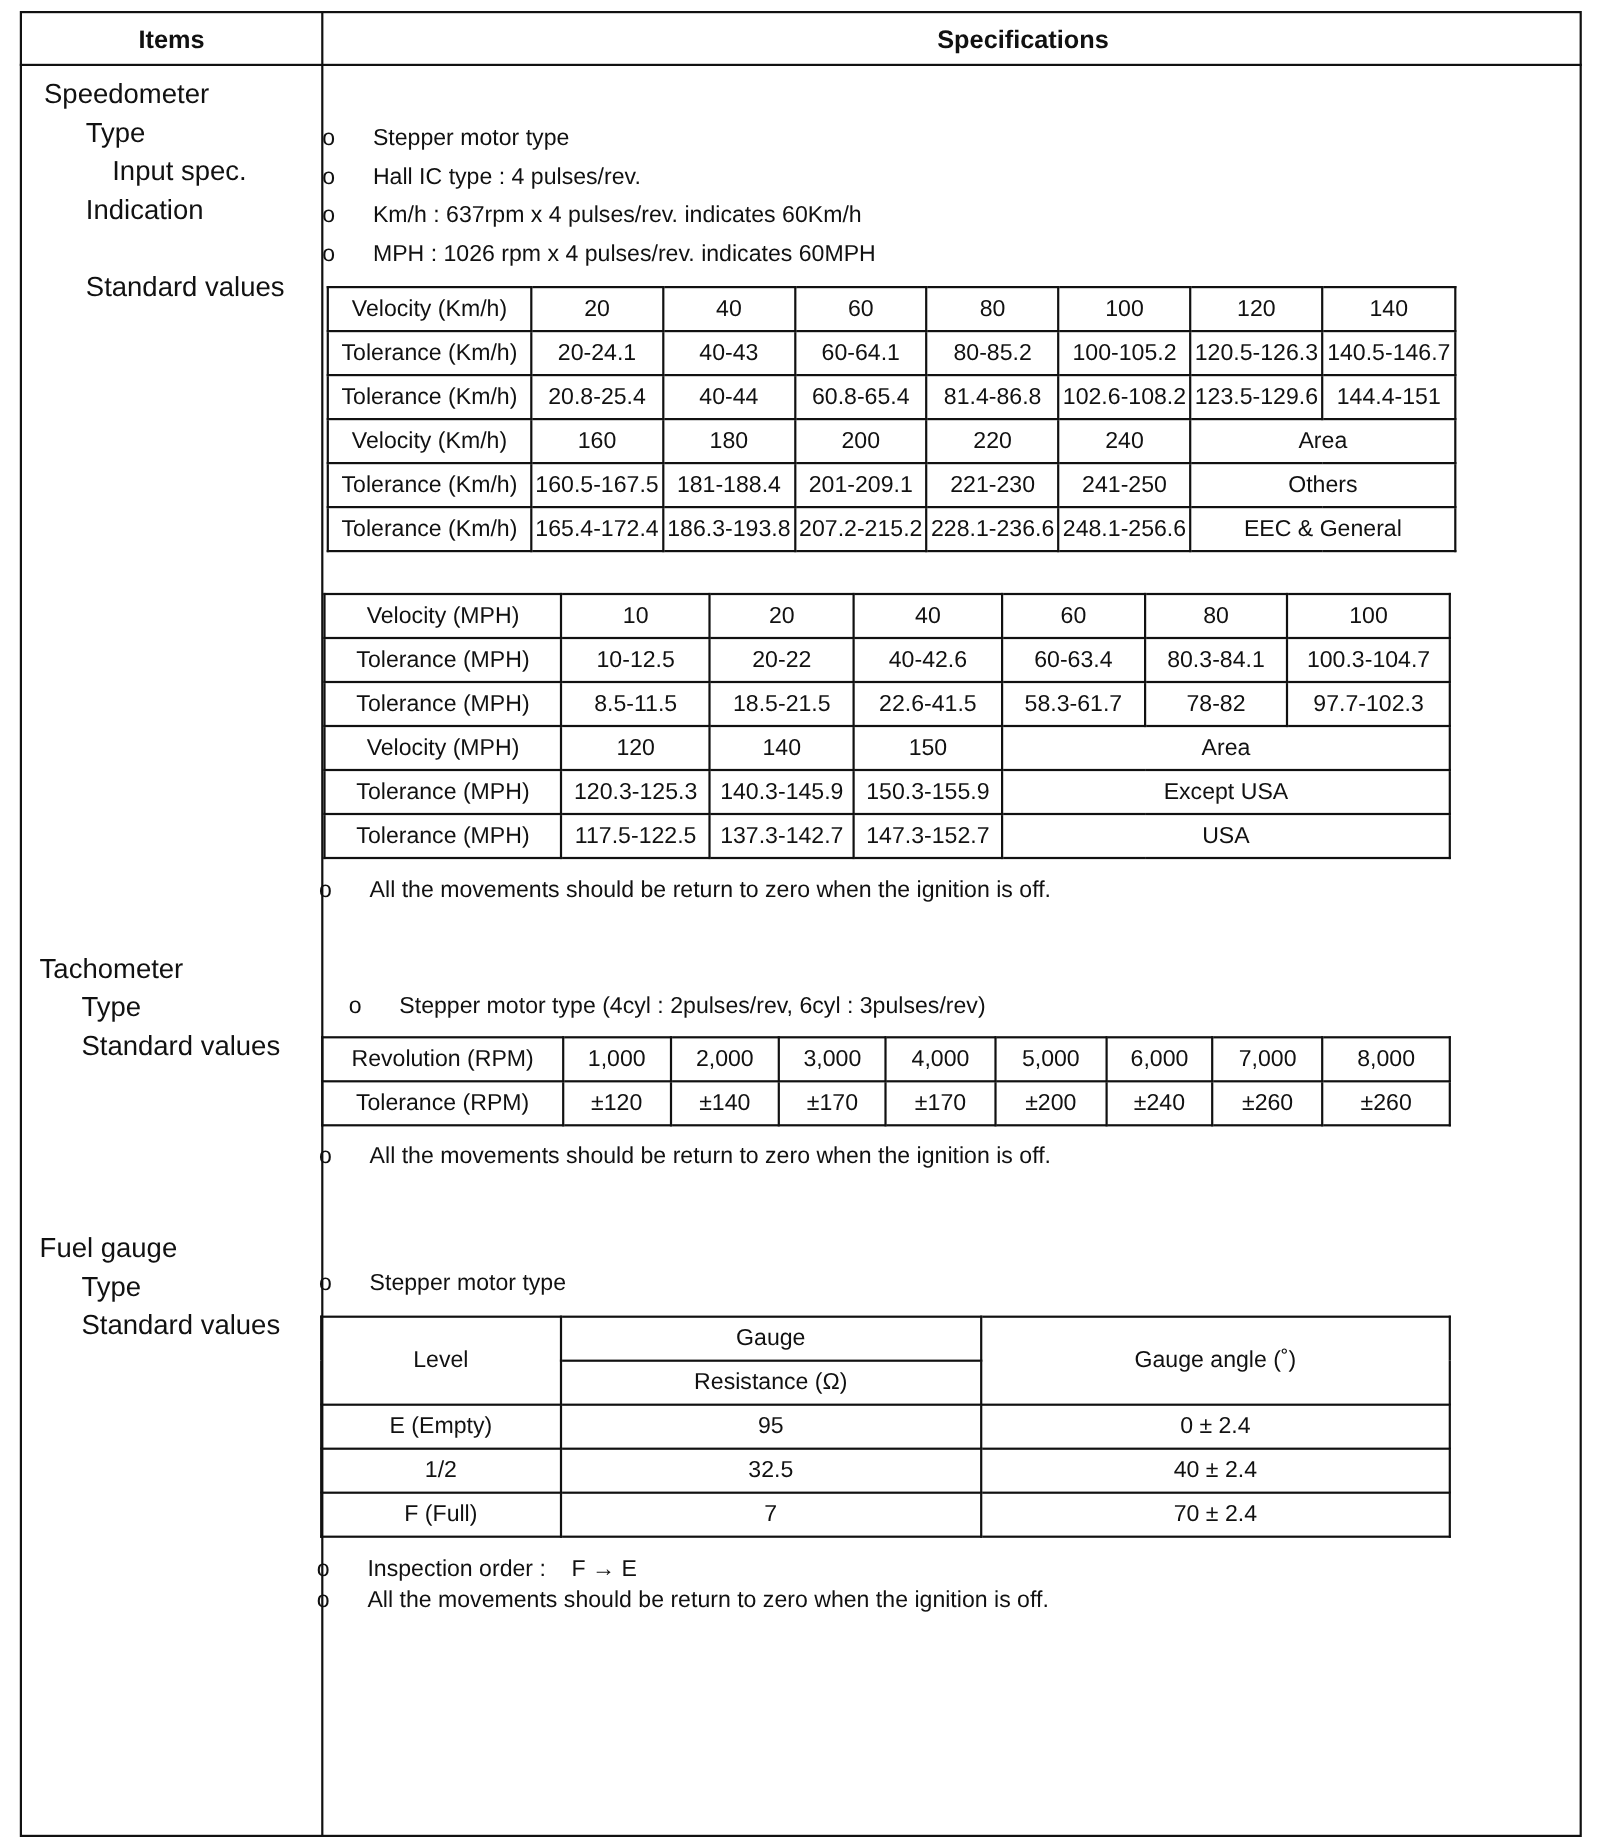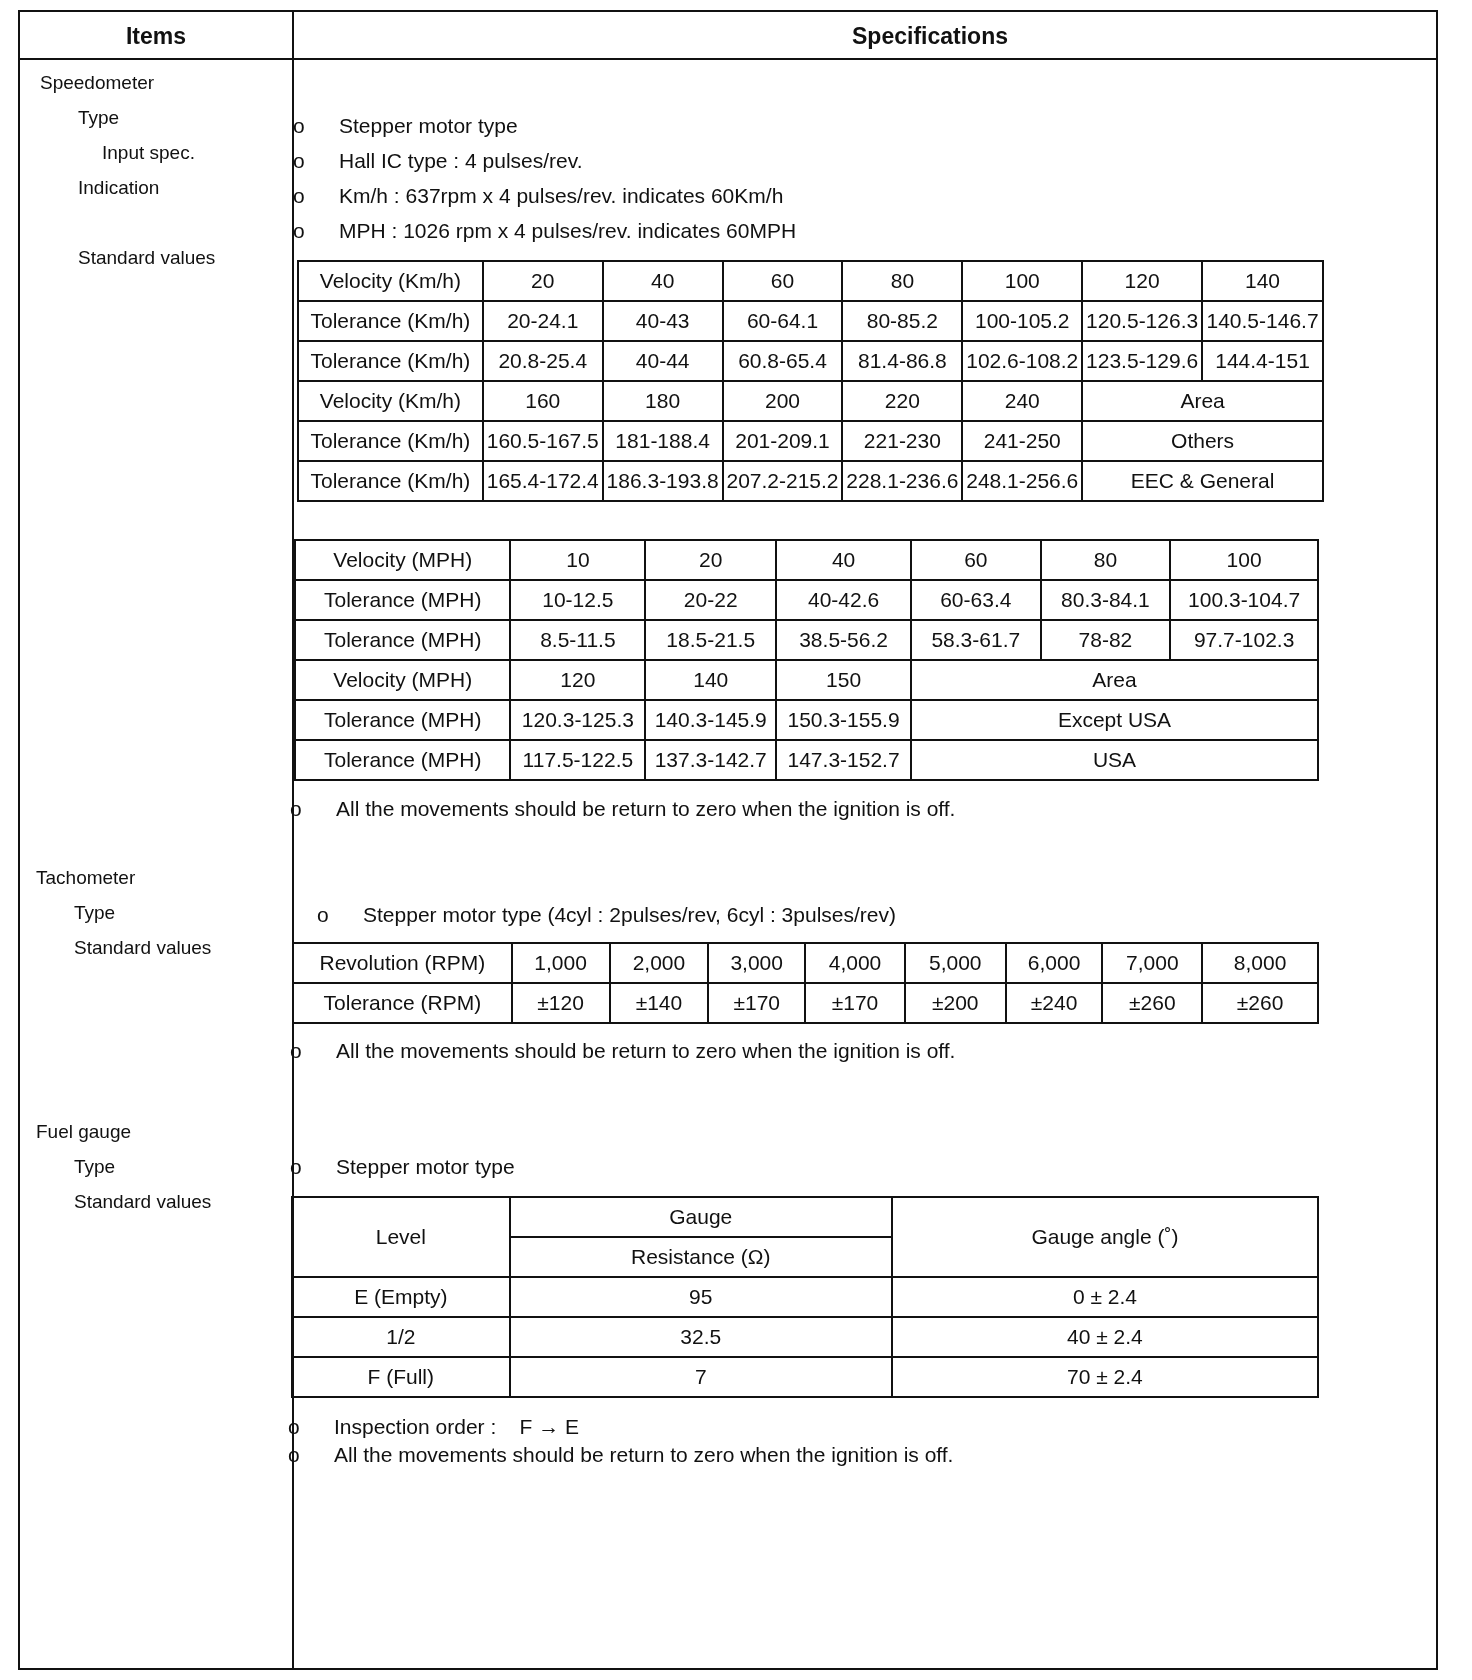--- a/index.html
+++ b/index.html
@@ -4,21 +4,21 @@
 <style>
   html, body { margin: 0; padding: 0; background: #ffffff; }
   body { width: 1472px; height: 1680px; position: relative; overflow: hidden;
          font-family: "Liberation Sans", sans-serif; color: #111111; }
   .frame { position: absolute; left: 18px; top: 10px; width: 1420px; height: 1660px;
            border: 2px solid #111; box-sizing: border-box; }
   .vdiv { position: absolute; left: 292px; top: 10px; width: 2px; height: 1660px; background: #111; }
   .hdiv { position: absolute; left: 18px; top: 58px; width: 1420px; height: 2px; background: #111; }
   .hdr { position: absolute; top: 18px; height: 36px; line-height: 36px; text-align: center;
          font-weight: bold; font-size: 23px; }
-  .item { position: absolute; font-size: 19px; white-space: nowrap; }
+  .item { position: absolute; font-size: 25px; white-space: nowrap; }
   .bullet { position: absolute; font-size: 21px; white-space: nowrap; }
   .bullet .o { display: inline-block; width: 46px; }
   table.spec { position: absolute; border-collapse: collapse; font-size: 21px; }
   table.spec td { border: 2px solid #111; text-align: center; padding: 0 2px; white-space: nowrap; }
   #t-kmh td { height: 38px; margin-top: 35px; }
   #t-mph td { height: 38px; }
   #t-rpm td { height: 38px; }
   #t-fuel td { height: 38px; }
 </style>
 </head>
@@ -140,21 +140,21 @@
         <td>20-22</td>
         <td>40-42.6</td>
         <td>60-63.4</td>
         <td>80.3-84.1</td>
         <td>100.3-104.7</td>
       </tr>
       <tr>
         <td>Tolerance (MPH)</td>
         <td>8.5-11.5</td>
         <td>18.5-21.5</td>
-        <td>38.5-56.2</td>
+        <td>22.6-41.5</td>
         <td>58.3-61.7</td>
         <td>78-82</td>
         <td>97.7-102.3</td>
       </tr>
       <tr>
         <td>Velocity (MPH)</td>
         <td>120</td>
         <td>140</td>
         <td>150</td>
         <td colspan="3">Area</td>

